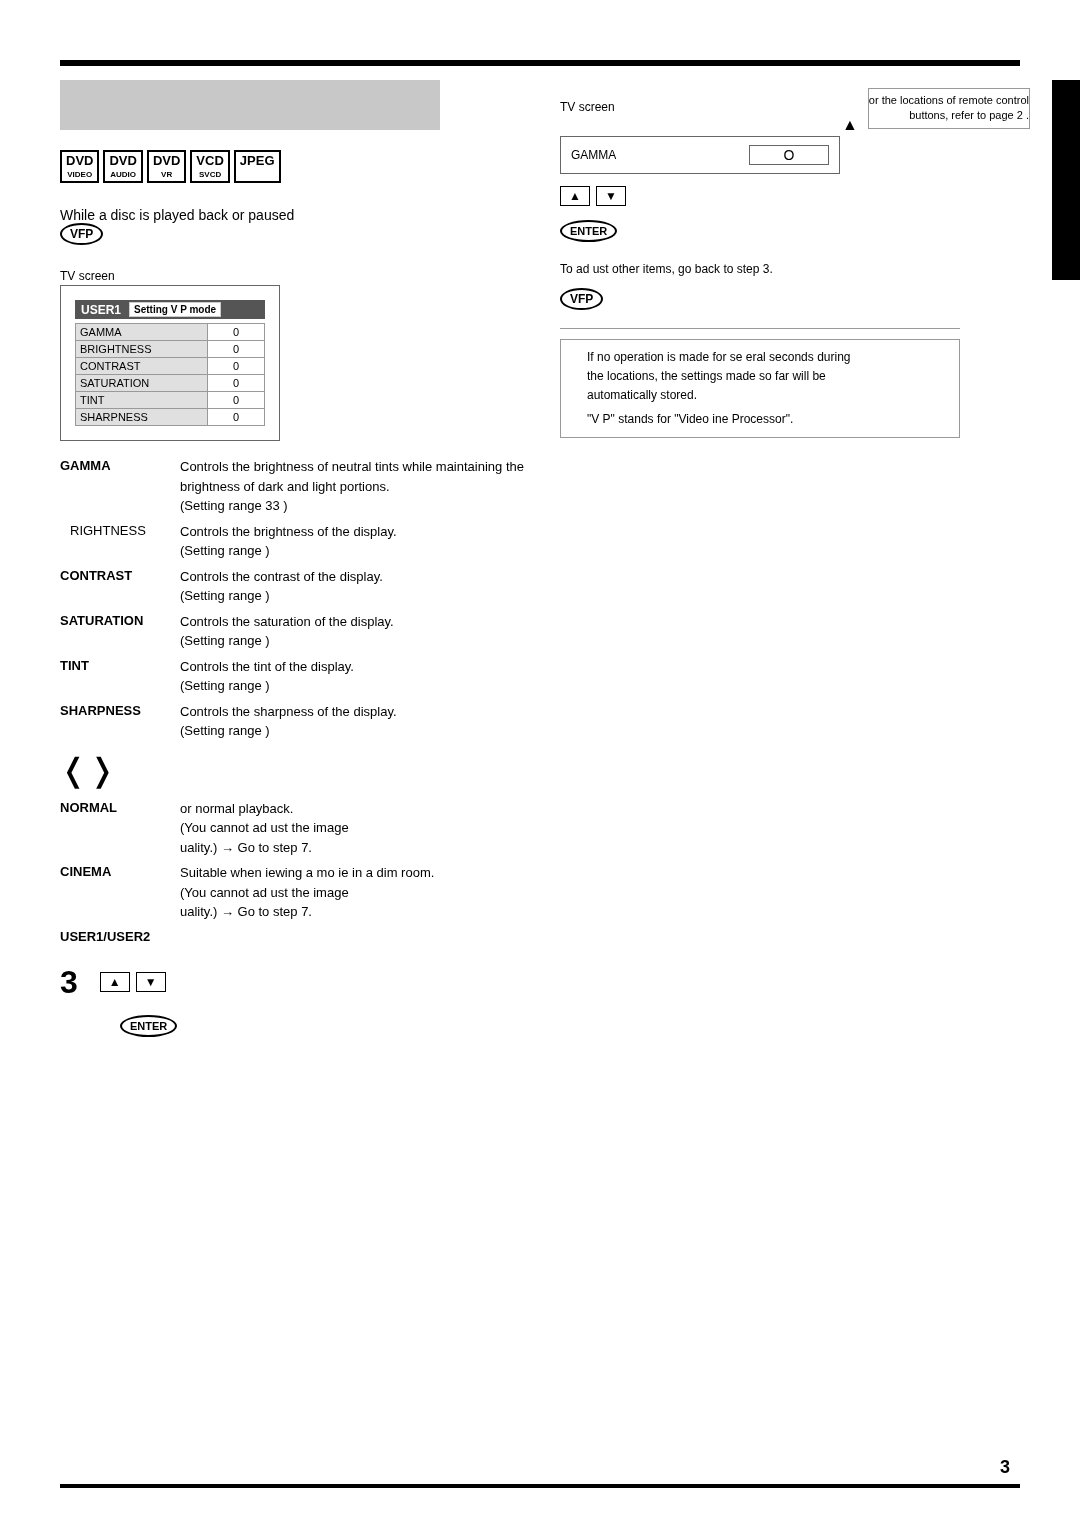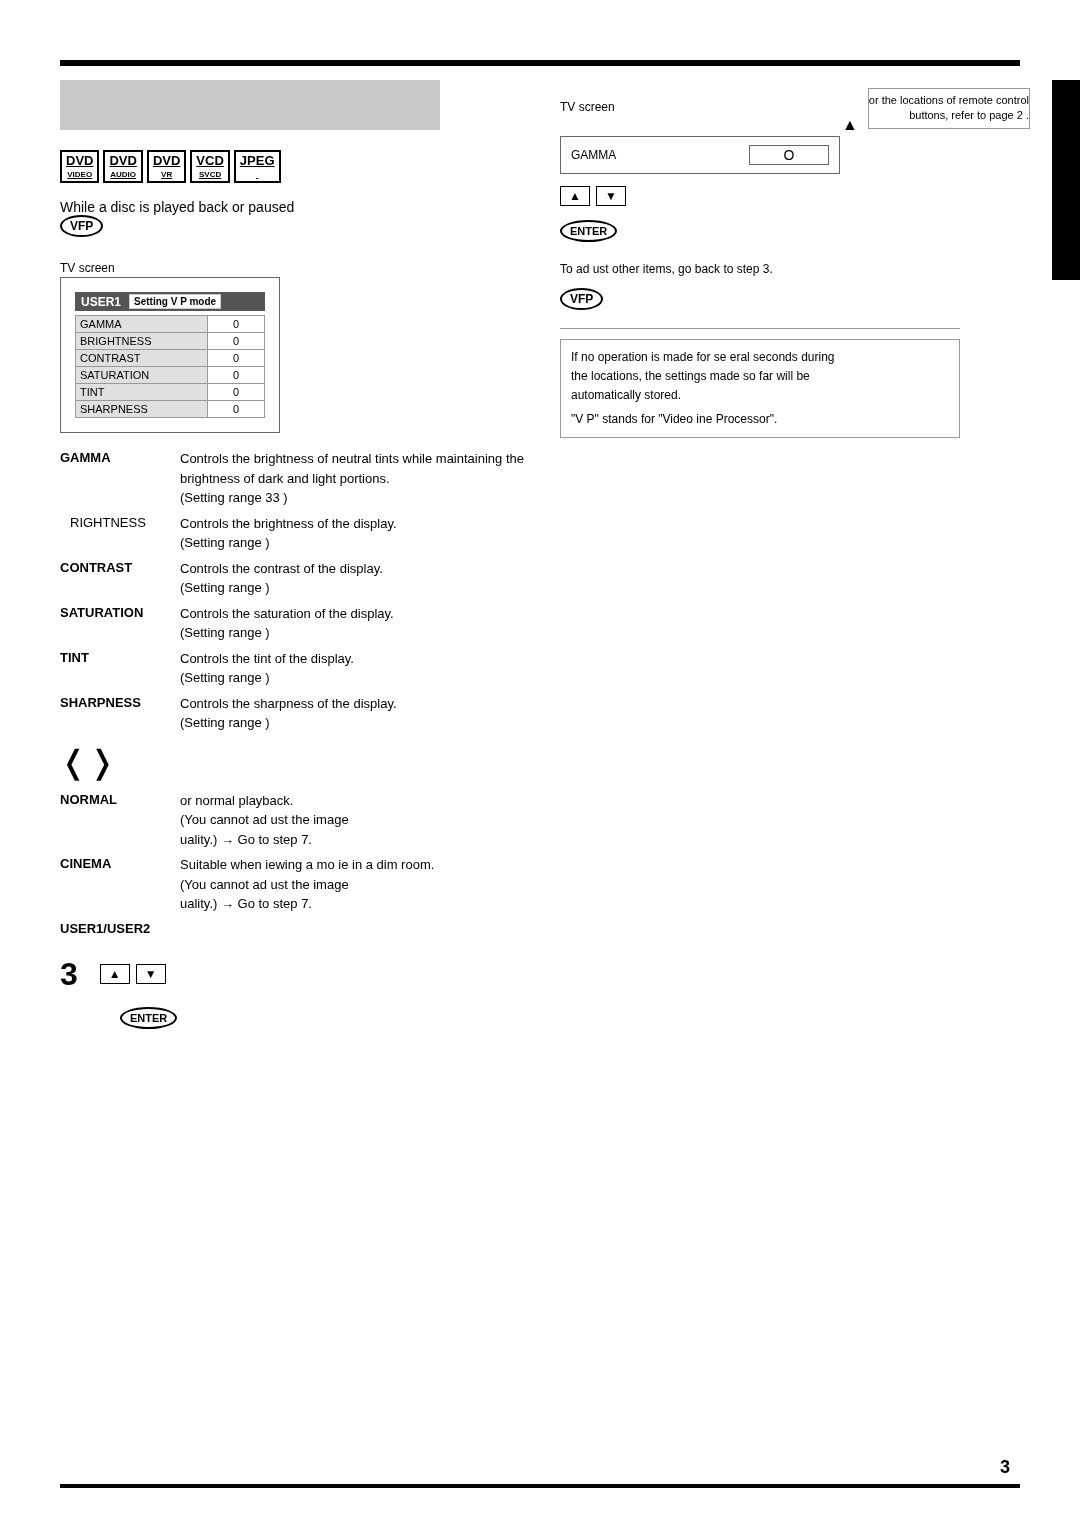--- a/index.html
+++ b/index.html
@@ -95,23 +95,22 @@
       width: 380px;
       height: 50px;
       background: #c8c8c8;
       margin-bottom: 20px;
     }
 
     
     .format-badges {
       display: flex;
       gap: 4px;
-      margin-bottom: 16px;
+      margin-bottom: 24px;
       align-items: center;
-      text-decoration: underline;
     }
 
     .badge {
       border: 2px solid #000;
       padding: 1px 4px;
       font-size: 11px;
       font-weight: bold;
       line-height: 1.3;
     }
 
@@ -286,21 +285,21 @@
       width: 80px;
       height: 20px;
       display: flex;
       align-items: center;
       justify-content: center;
       font-size: 14px;
     }
 
     .note-box {
       border: 1px solid #999;
-      padding: 8px 10px;
+      padding: 8px 26px;
       font-size: 12px;
       line-height: 1.6;
       margin-top: 10px;
       width: 400px;
     }
 
     .divider-line {
       border-top: 1px solid #999;
       margin: 4px 0 8px 0;
       width: 400px;

